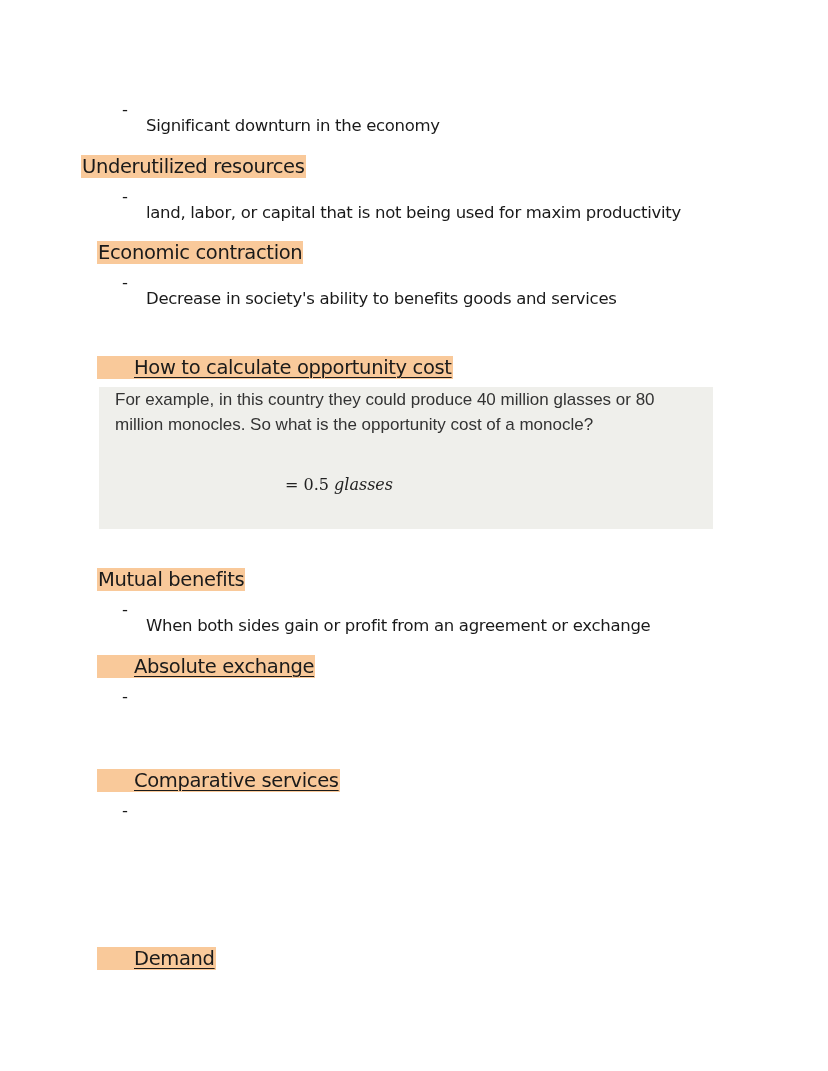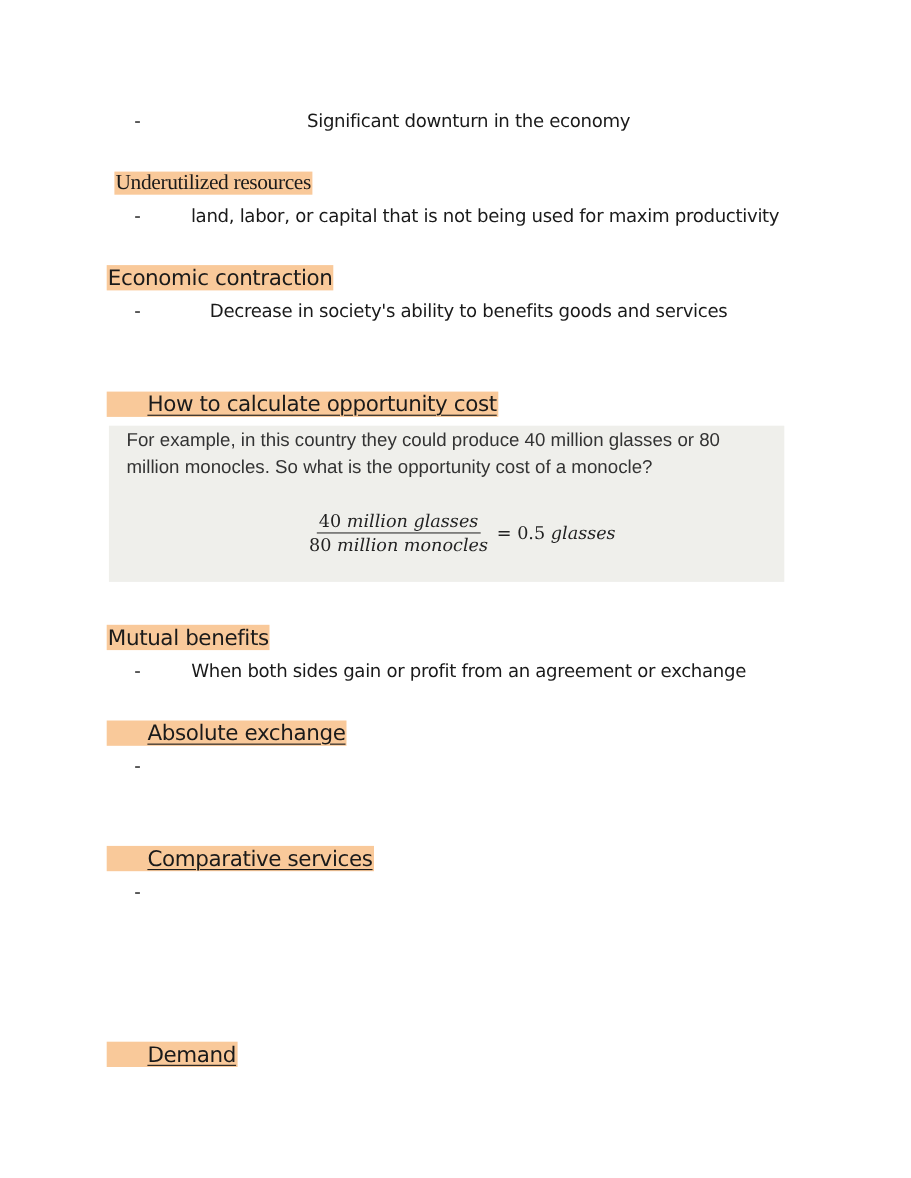--- a/index.html
+++ b/index.html
@@ -5,42 +5,42 @@
     html, body { margin: 0; padding: 0; background: #ffffff; }
     body { width: 828px; height: 1071px; position: relative; overflow: hidden;
            font-family: "DejaVu Sans", "Liberation Sans", sans-serif; color: #1a1a1a; }
     .abs { position: absolute; }
     .heading { font-size: 19.5px; line-height: 26px; height: 26px; padding: 0 1px;
                white-space: nowrap; letter-spacing: -0.35px; }
     .heading .hl { background: #f9c99a; padding: 0 1px; }
     .heading.u .hl { text-decoration: underline; text-decoration-thickness: 1px; text-underline-offset: 3px; padding-left: 37px; }
     .bullet { font-size: 16.5px; line-height: 28px; letter-spacing: -0.3px; }
     .bullet .dash { position: absolute; left: 0; top: 0; }
-    .bullet .txt { position: absolute; left: 24px; top: 0; width: 560px; text-align: center; }
+    .bullet .txt { position: absolute; left: 24px; top: 16px; width: 560px; }
     .example-box { left: 99px; top: 387px; width: 614px; height: 142px; background: #efefeb; }
     .example-text { position: absolute; left: 16px; top: 0px; width: 590px;
                     font-family: "Liberation Sans", sans-serif; font-size: 17px; line-height: 25px; color: #333; }
     .formula { position: absolute; left: 180px; top: 72px; height: 50px;
                font-family: "DejaVu Serif", "Liberation Serif", serif; color: #222; display: flex; align-items: center; }
     .frac { display: inline-flex; flex-direction: column; align-items: center; }
     .frac .num, .frac .den { font-size: 16px; line-height: 21px; font-style: italic; white-space: nowrap; padding: 0 2px; }
     .frac .num { border-bottom: 1px solid #333; }
     .frac .num .n, .frac .den .n { font-style: normal; }
     .eq { font-size: 16px; margin-left: 6px; font-style: italic; white-space: nowrap; }
     .eq .n { font-style: normal; }
   </style>
 </head>
 <body>
 
 <div class="abs bullet" style="left:122px; top:96px; width:600px; height:28px;">
   <span class="dash">-</span>
   <span class="txt">Significant downturn in the economy</span>
 </div>
 
-<div class="abs heading" style="left:103px; top:154px;font-family:Liberation Serif, serif;">
+<div class="abs heading" style="left:80px; top:154px;">
   <span class="hl">Underutilized resources</span>
 </div>
 <div class="abs bullet" style="left:122px; top:183px; width:620px; height:28px;">
   <span class="dash">-</span>
   <span class="txt" style="width:590px;">land, labor, or capital that is not being used for maxim productivity</span>
 </div>
 
 <div class="abs heading" style="left:96px; top:240px;">
   <span class="hl">Economic contraction</span>
 </div>
@@ -48,30 +48,20 @@
   <span class="dash">-</span>
   <span class="txt">Decrease in society's ability to benefits goods and services</span>
 </div>
 
 <div class="abs heading u" style="left:96px; top:355px;">
   <span class="hl">How to calculate opportunity cost</span>
 </div>
 <div class="abs example-box">
   <div class="example-text">For example, in this country they could produce 40 million glasses or 80 million monocles. So what is the opportunity cost of a monocle?</div>
   <div class="formula">
-    <span class="frac">
-      <span class="num">
-        <span class="n">40</span>
-        <span>million glasses</span>
-      </span>
-      <span class="den">
-        <span class="n">80</span>
-        <span>million monocles</span>
-      </span>
-    </span>
     <span class="eq">
       <span class="n">=</span>
       <span class="n">0.5</span>
       <span>glasses</span>
     </span>
   </div>
 </div>
 
 <div class="abs heading" style="left:96px; top:567px;">
   <span class="hl">Mutual benefits</span>

